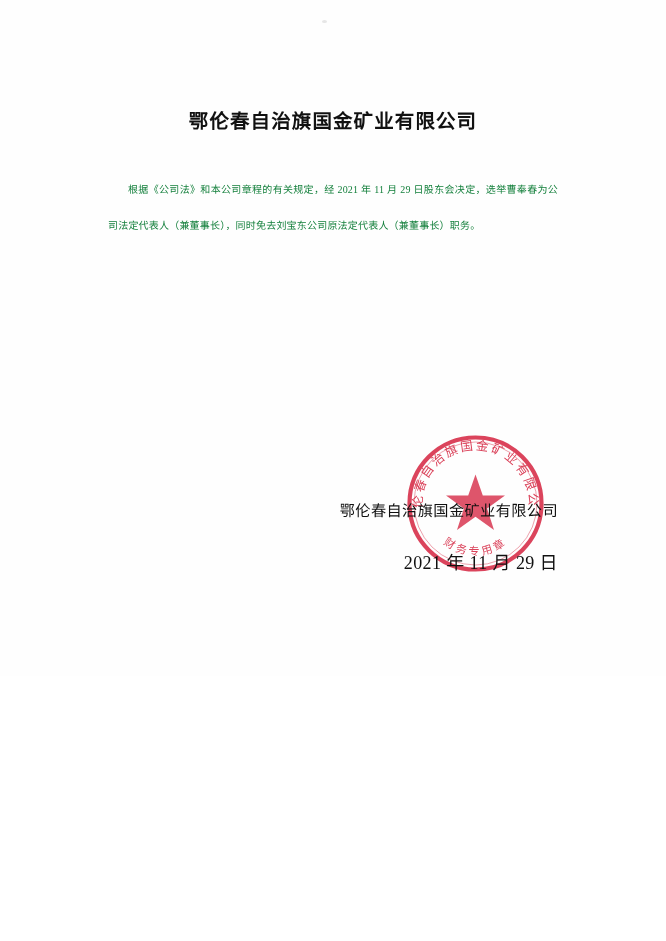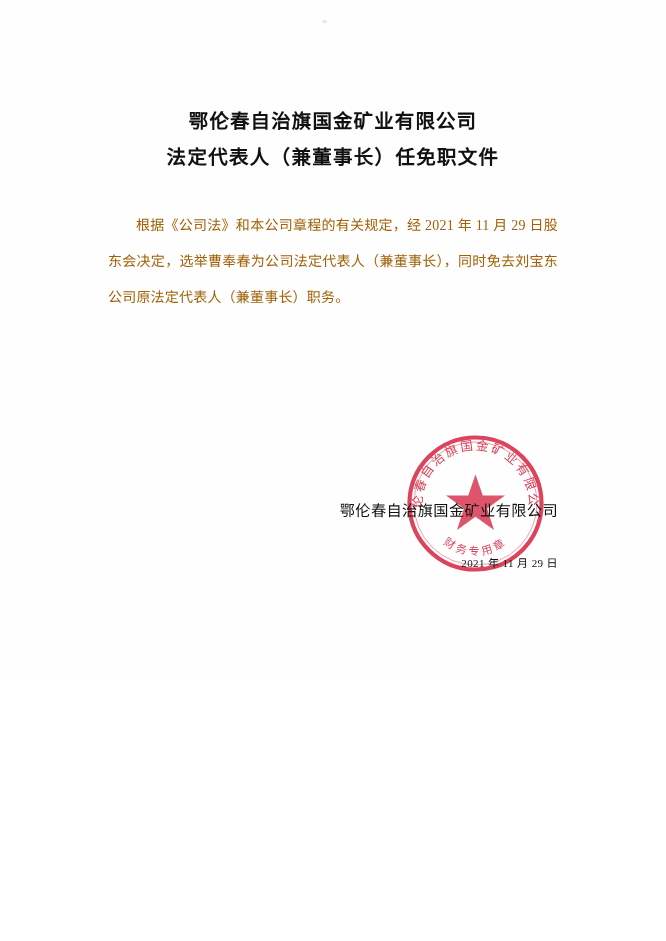--- a/index.html
+++ b/index.html
@@ -46,22 +46,22 @@
     letter-spacing: 1.1px;
     color: #111111;
     line-height: 36px;
     white-space: nowrap;
   }
   .title-line.second {
     letter-spacing: 1.3px;
   }
   .para {
     margin-top: 32px;
-    font-size: 14px;
-    color: #a16207;
+    font-size: 10px;
+    color: #15803d;
     line-height: 36px;
     text-align: justify;
     text-justify: inter-ideograph;
     text-indent: 2em;
     letter-spacing: 0.2px;
   }
   .sign-block {
     position: absolute;
     right: 108px;
     top: 496px;
@@ -69,21 +69,21 @@
     text-align: right;
   }
   .sign-company {
     font-size: 15.2px;
     color: #111111;
     line-height: 30px;
     letter-spacing: 0.4px;
     white-space: nowrap;
   }
   .sign-date {
-    font-size: 11px;
+    font-size: 18px;
     color: #111111;
     line-height: 30px;
     letter-spacing: 0.4px;
     margin-top: 22px;
     white-space: nowrap;
   }
   
   .seal {
     position: absolute;
     left: 404px;
@@ -107,21 +107,20 @@
 <body>
 
 <div class="page">
 
   <div class="scan-speck"></div>
 
   <div class="doc-body">
 
     <div class="title-block">
       <div class="title-line first">鄂伦春自治旗国金矿业有限公司</div>
-      <div class="title-line second">法定代表人（兼董事长）任免职文件</div>
     </div>
 
     <div class="para">根据《公司法》和本公司章程的有关规定，经 2021 年 11 月 29 日股东会决定，选举曹奉春为公司法定代表人（兼董事长），同时免去刘宝东公司原法定代表人（兼董事长）职务。</div>
 
   </div>
 
   <div class="seal">
     <svg width="143" height="143" viewBox="0 0 143 143" aria-hidden="true">
       <defs>
         <path id="sealArcTop" d="M 18,71.5 A 53.5,53.5 0 0 1 125,71.5"></path>

